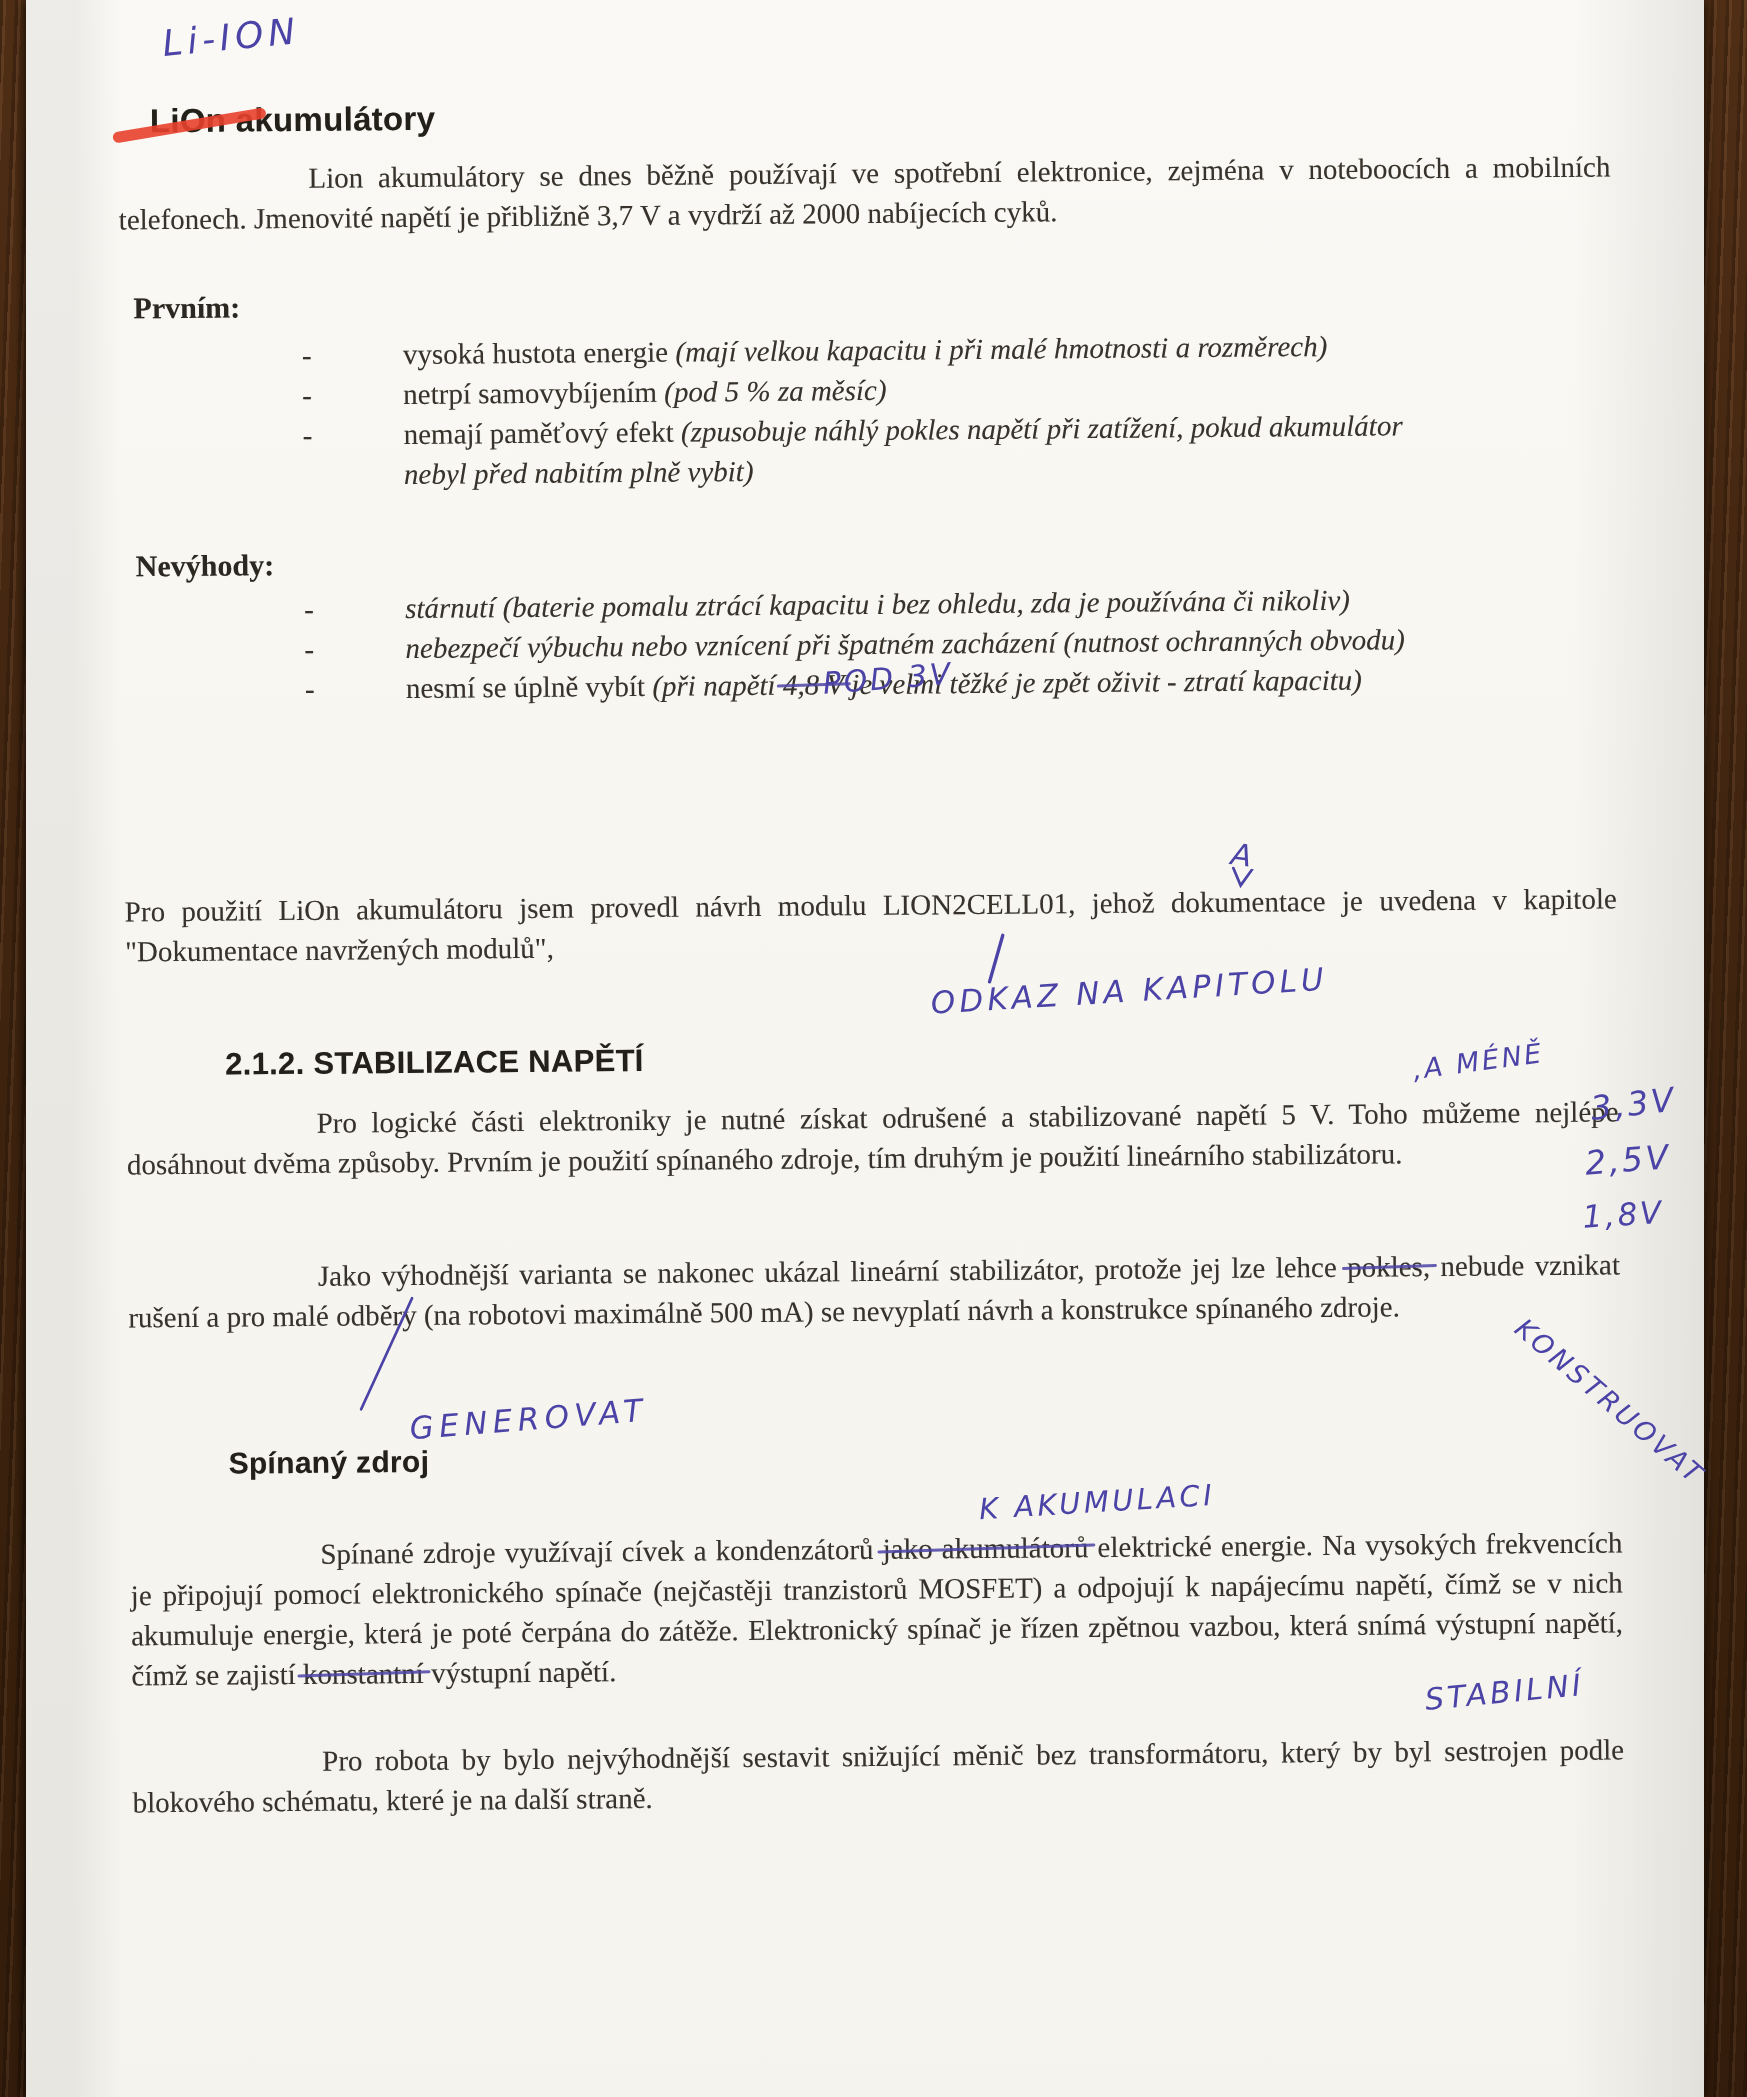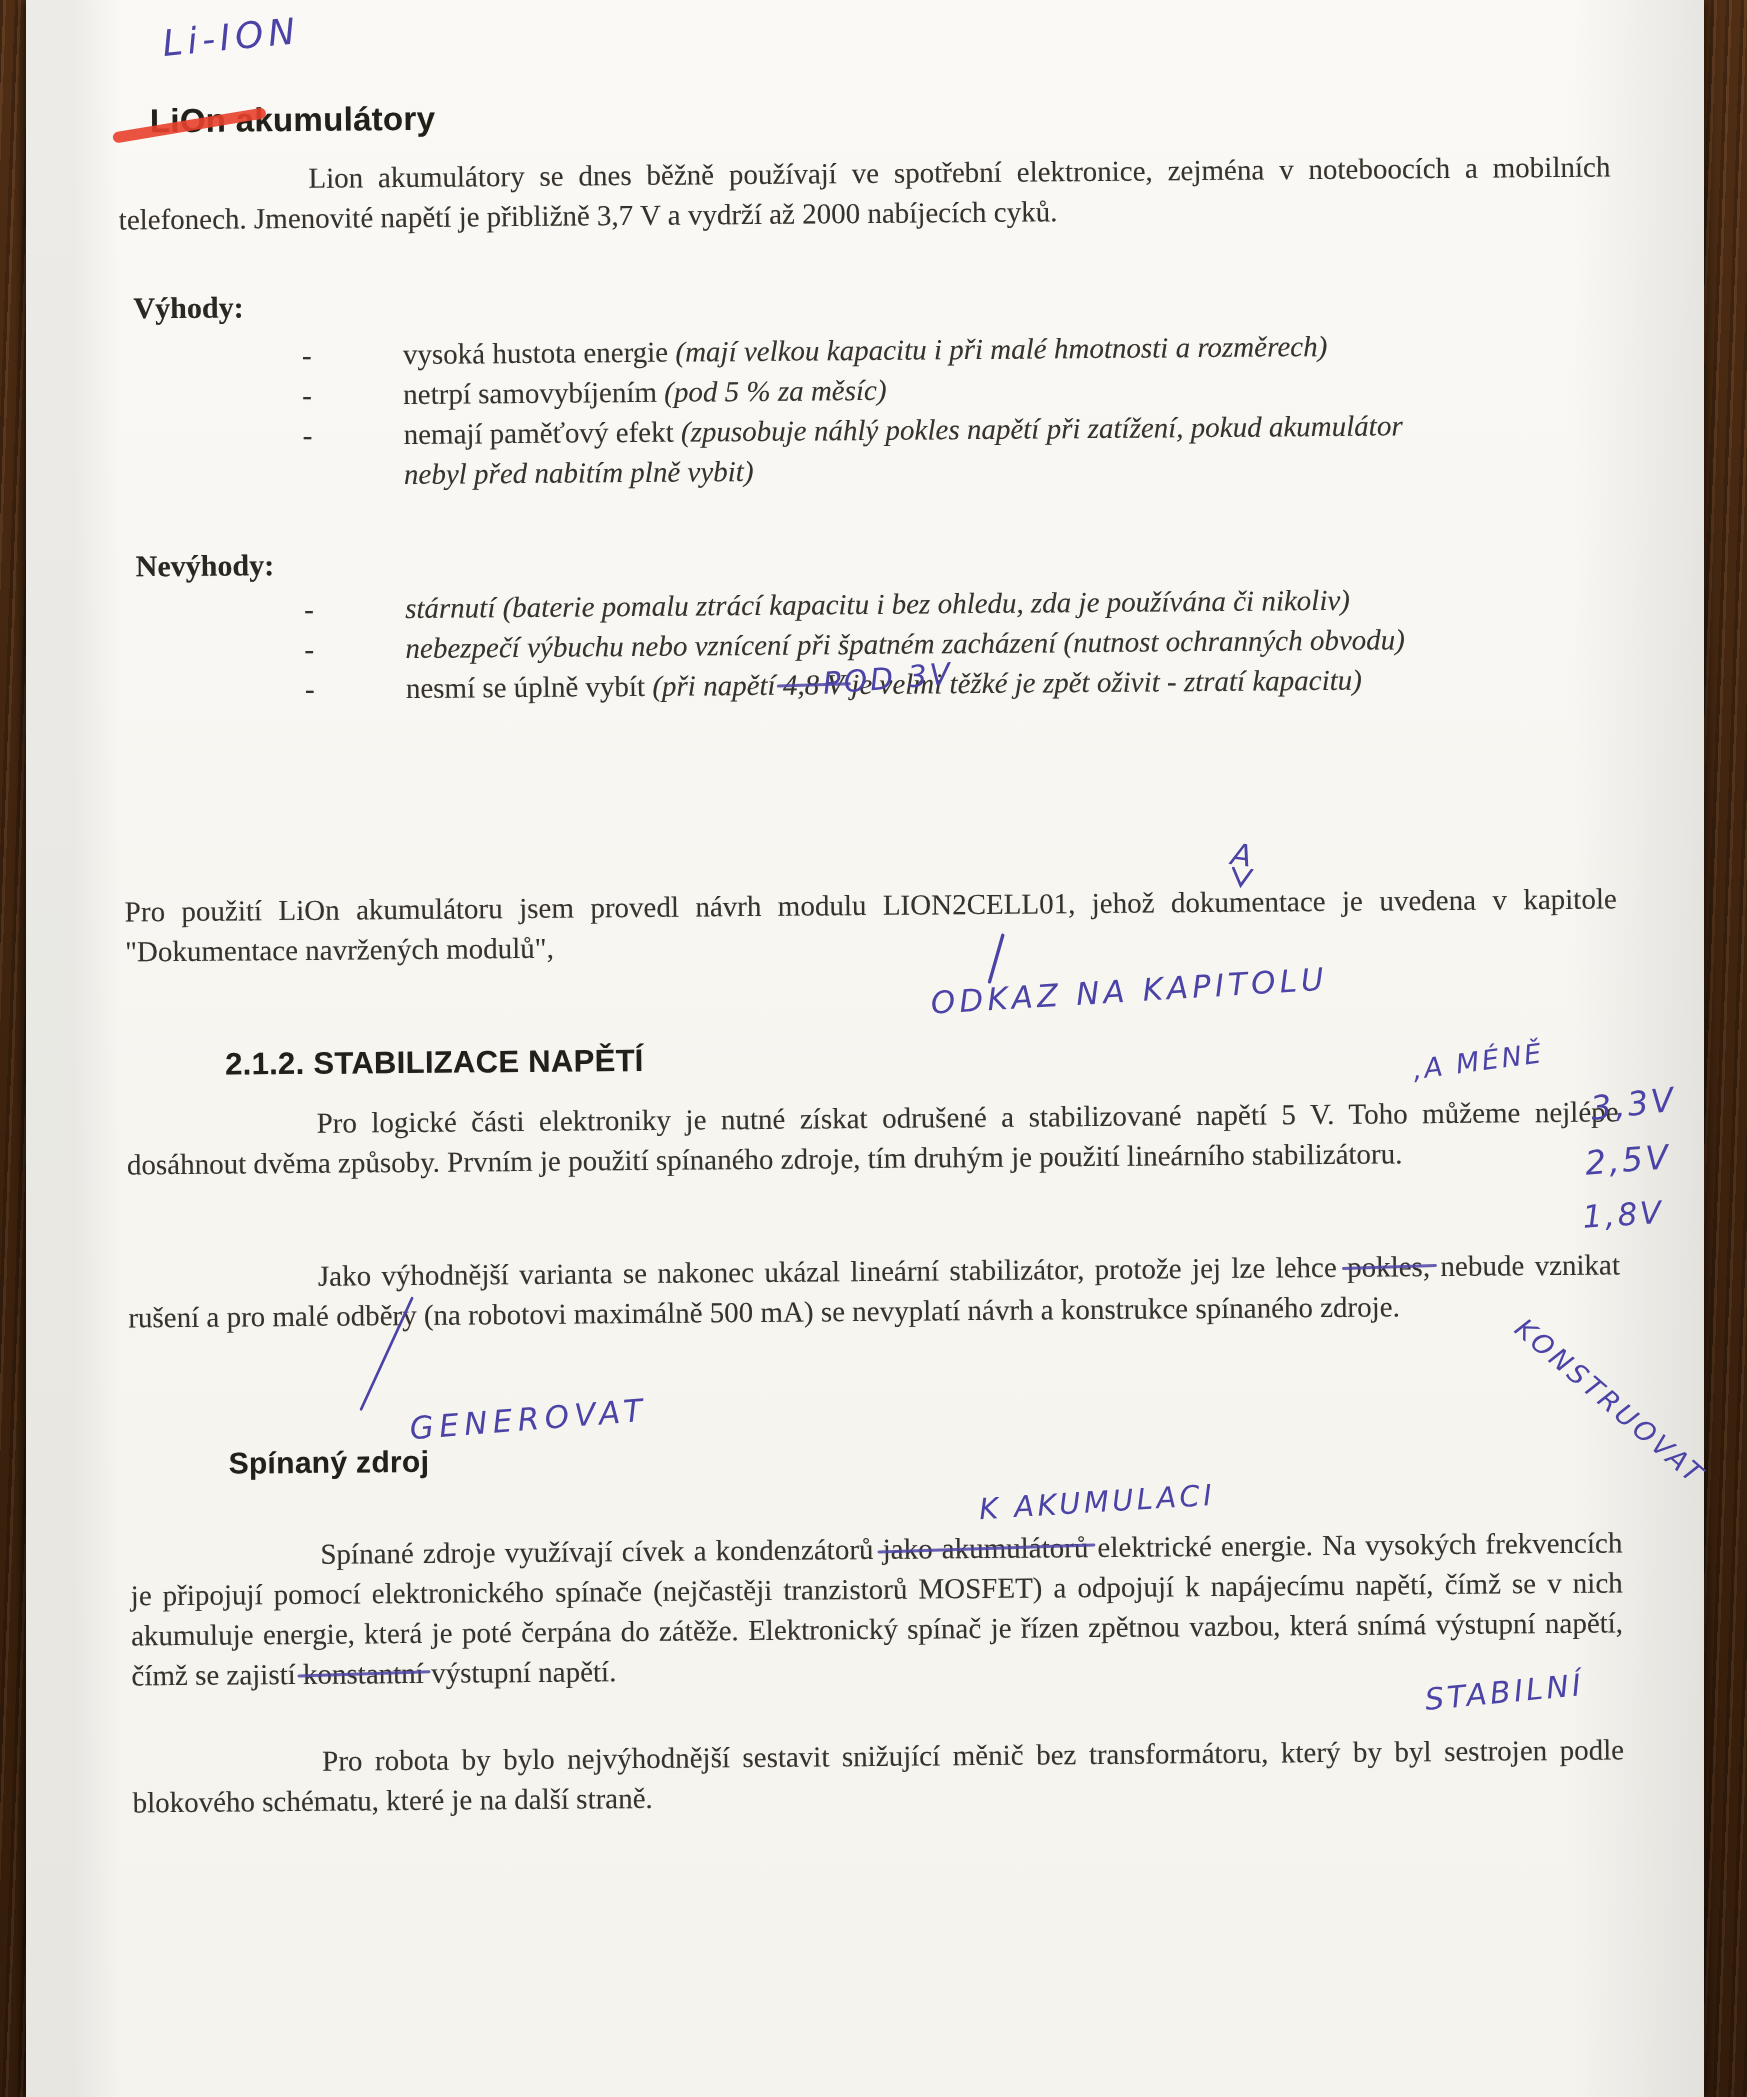--- a/index.html
+++ b/index.html
@@ -70,21 +70,21 @@
   <div class="content">
 
     <div class="hw" style="left:145px;top:11px;font-size:36px;transform:rotate(-5deg);letter-spacing:4.8px;">Li-ION</div>
 
     <div class="h-sans" style="left:132px;top:96px;font-size:33px;">
       <span class="strike-red">LiOn</span><span> akumulátory</span>
     </div>
 
     <p class="para indent" style="top:153px;margin:0;">Lion akumulátory se dnes běžně používají ve spotřební elektronice, zejména v noteboocích a mobilních telefonech. Jmenovité napětí je přibližně 3,7 V a vydrží až 2000 nabíjecích cyků.</p>
 
-    <div class="h-serif" style="left:114px;top:285px;">Výhody:</div>
+    <div class="h-serif" style="left:114px;top:285px;">Prvním:</div>
     <div class="bullets" style="top:330px;">
       <div class="bitem">
         <span class="bdash">-</span>
         <span class="btext"><span>vysoká hustota energie </span><em>(mají velkou kapacitu i při malé hmotnosti a rozměrech)</em></span>
       </div>
       <div class="bitem">
         <span class="bdash">-</span>
         <span class="btext"><span>netrpí samovybíjením </span><em>(pod 5 % za měsíc)</em></span>
       </div>
       <div class="bitem">

